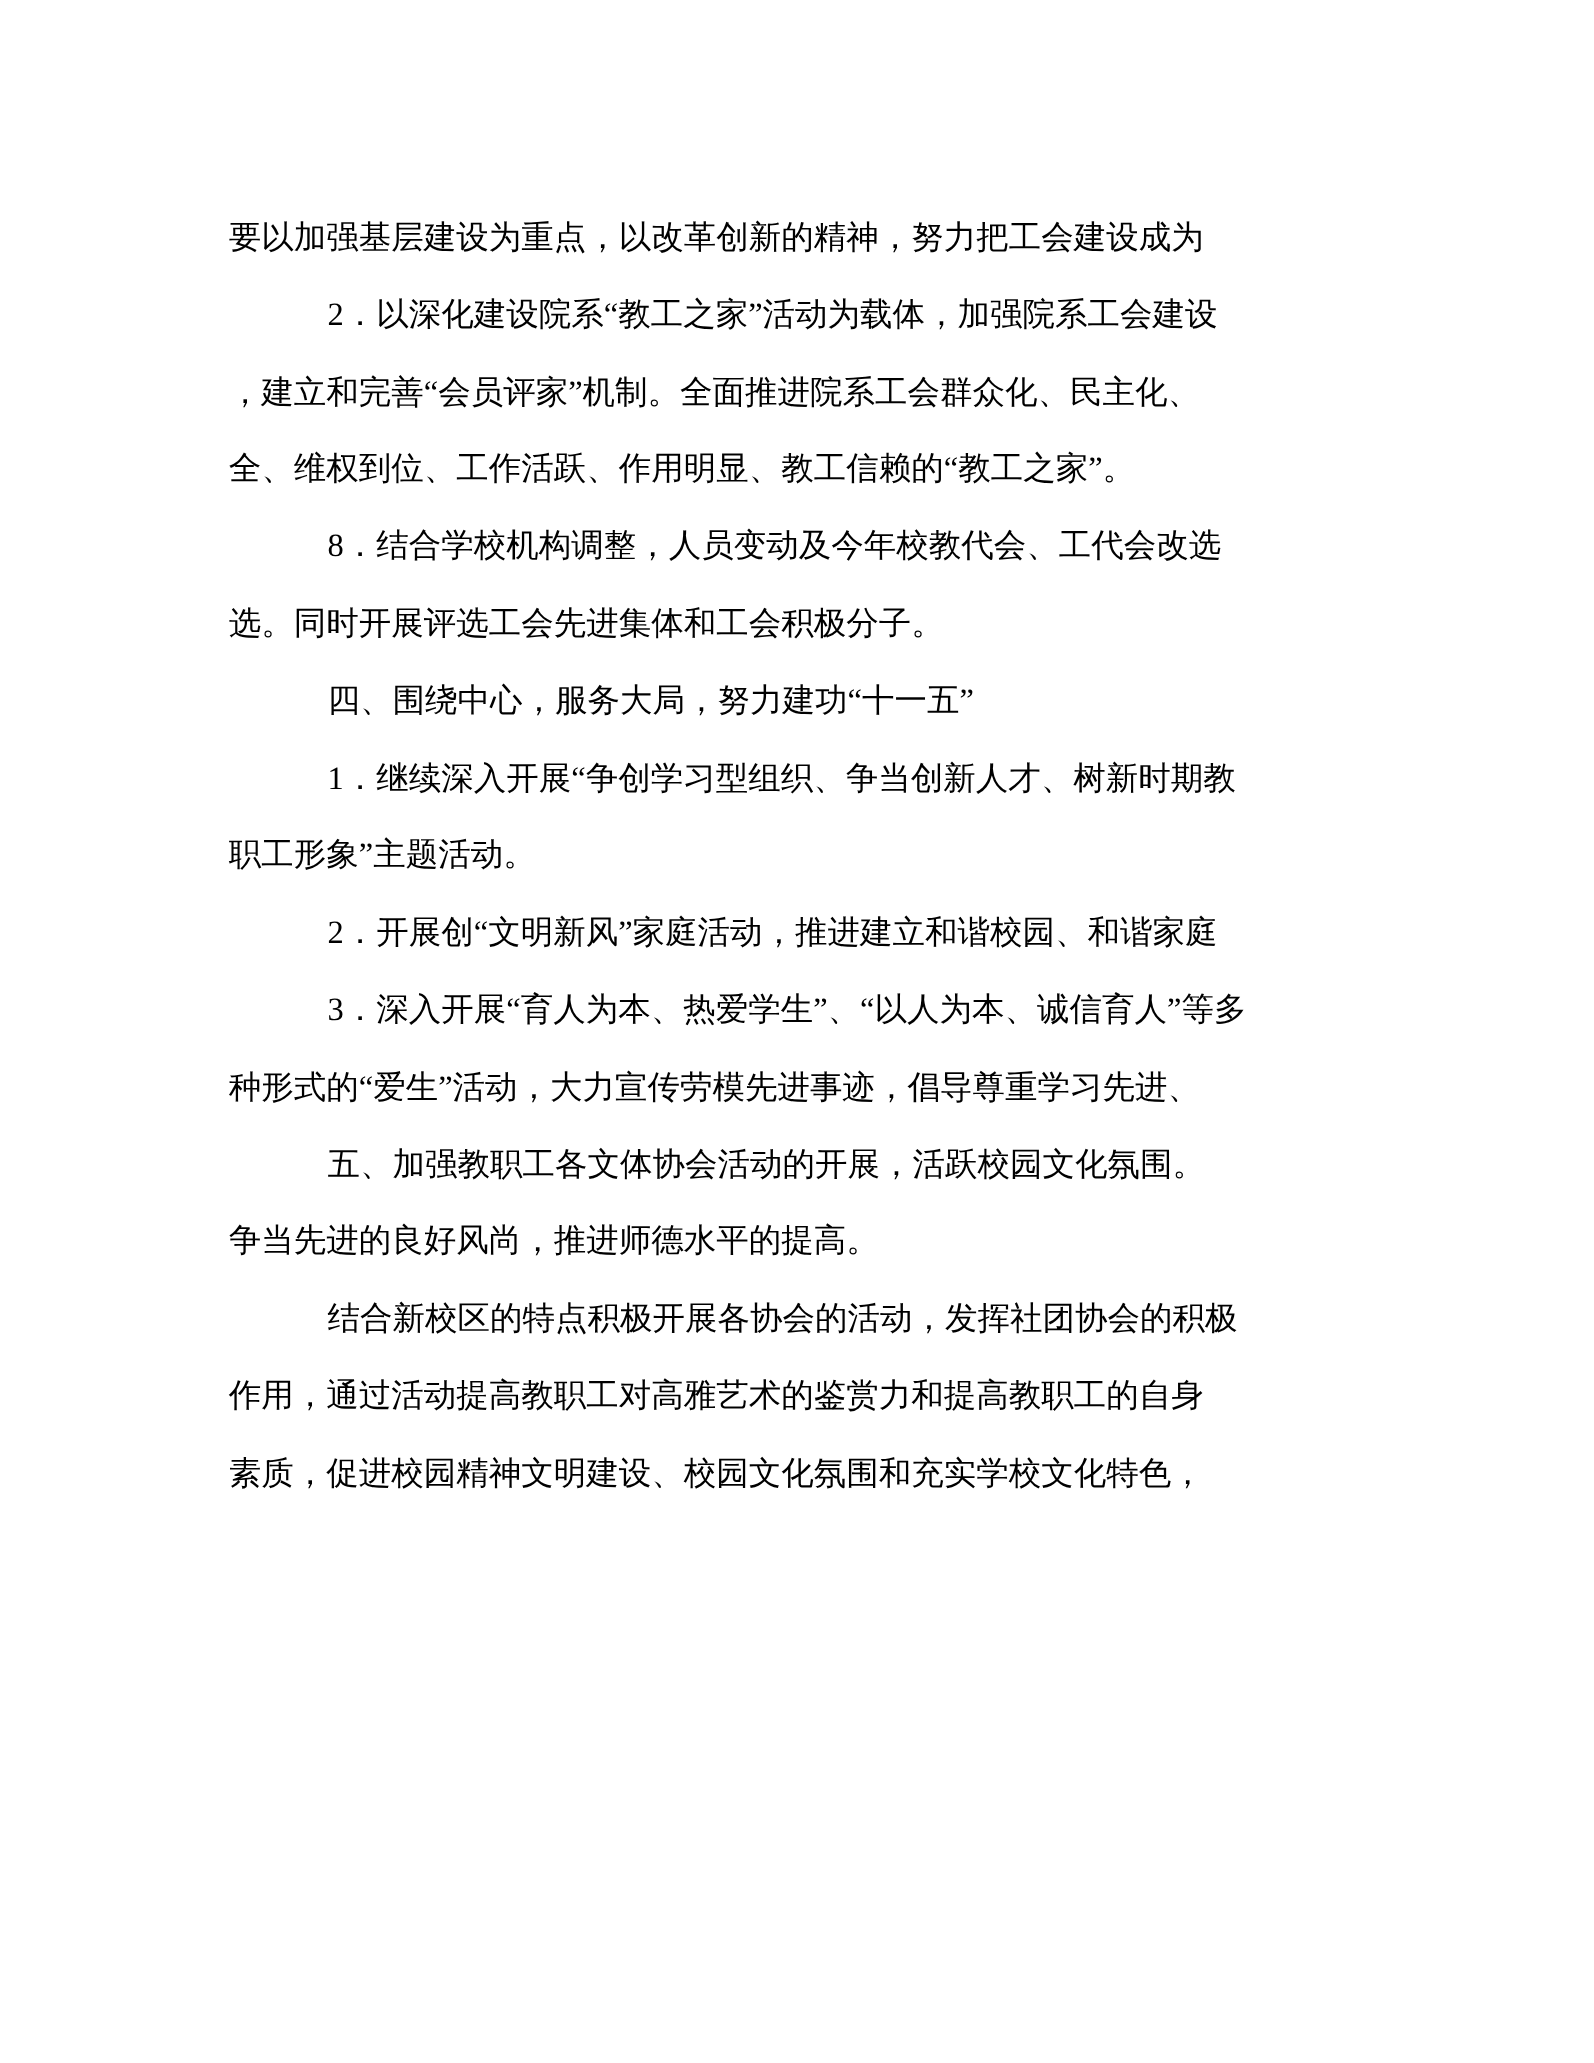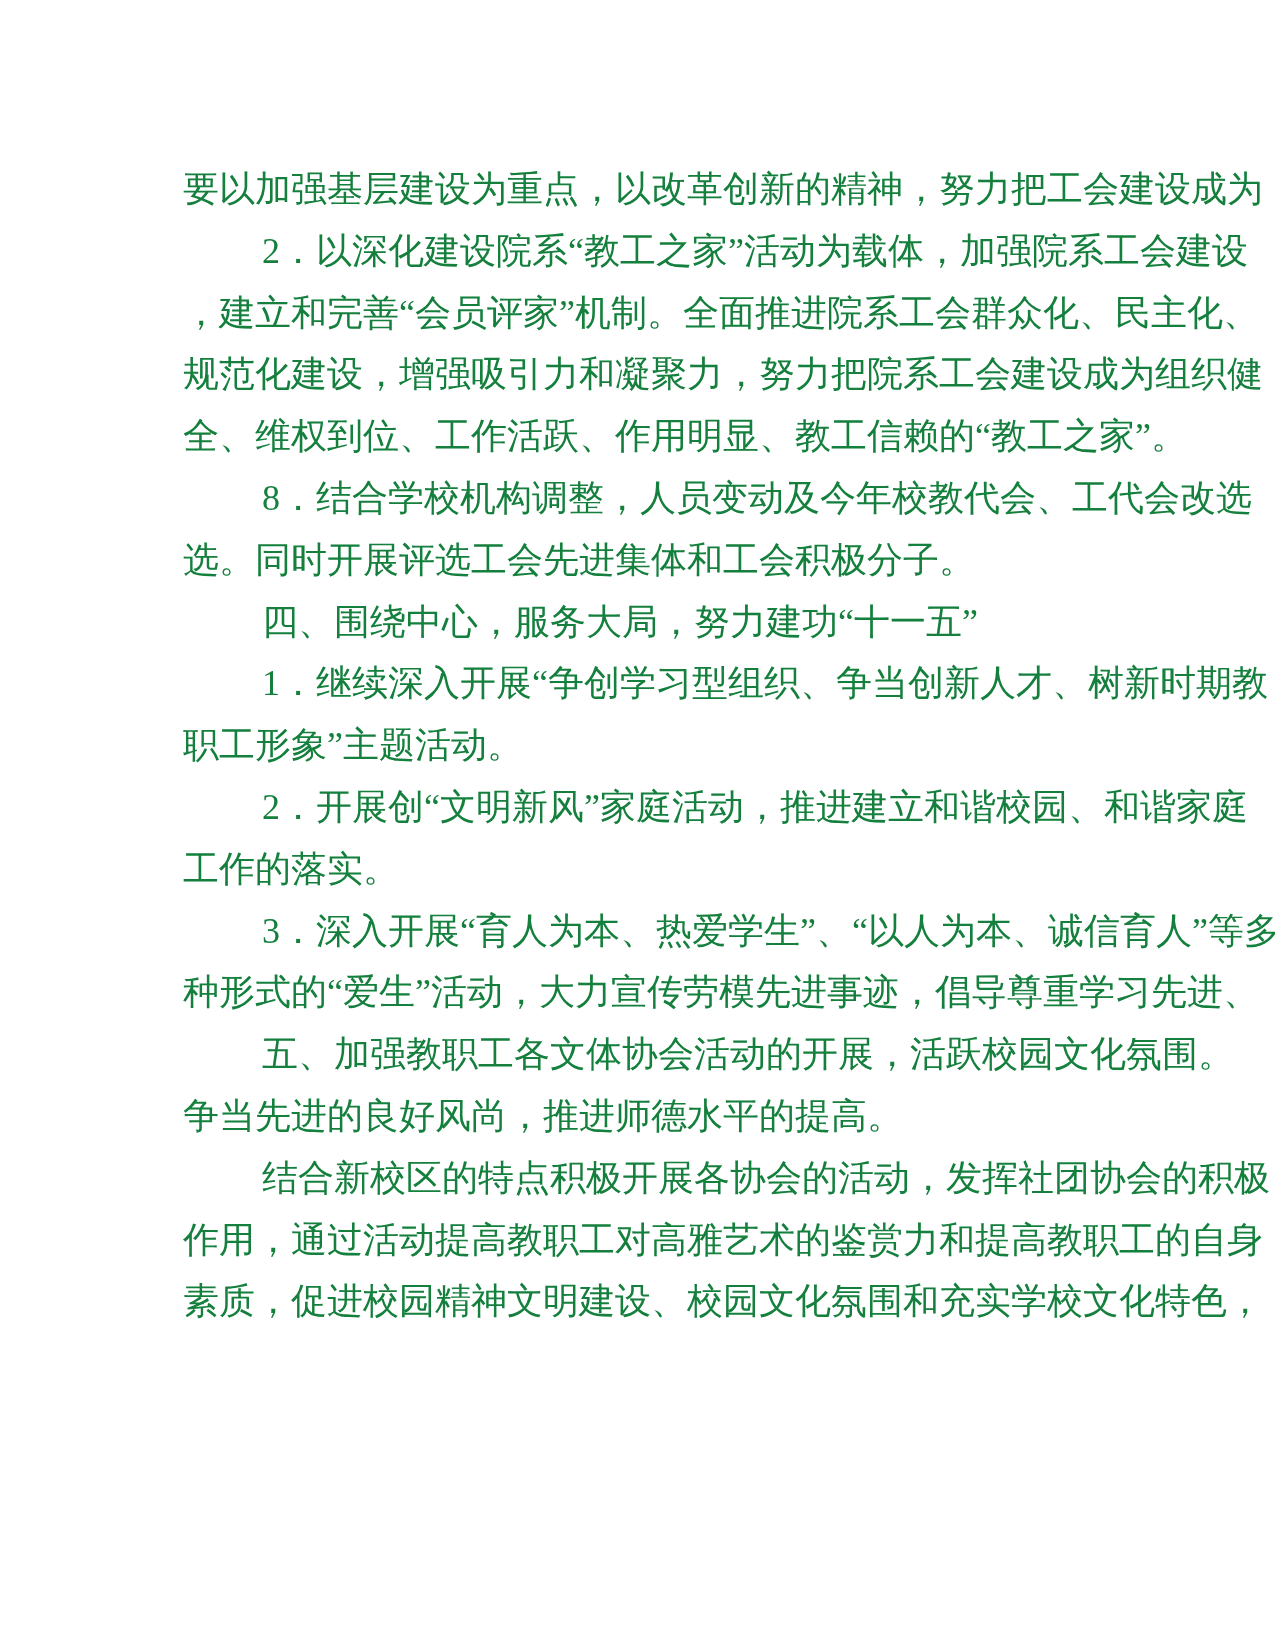--- a/index.html
+++ b/index.html
@@ -14,48 +14,46 @@
     font-family: "Liberation Serif", "DejaVu Serif", serif;
   }
   .doc-page {
     box-sizing: border-box;
     width: 1275px;
     height: 1650px;
     padding: 159px 60px 0 183px;
     background: #ffffff;
   }
   .text-line {
-    font-size: 36px;
+    font-size: 26px;
     line-height: 61.8px;
     height: 61.8px;
-    color: #15803d;
+    color: #000000;
     letter-spacing: 0px;
     white-space: nowrap;
     font-weight: 400;
   }
   .text-line.indent {
     padding-left: 79px;
   }
 </style>
 </head>
 <body>
 
 <div class="doc-page">
   <div class="text-line">要以加强基层建设为重点，以改革创新的精神，努力把工会建设成为</div>
   <div class="text-line indent">2．以深化建设院系“教工之家”活动为载体，加强院系工会建设</div>
   <div class="text-line">，建立和完善“会员评家”机制。全面推进院系工会群众化、民主化、</div>
-  <div class="text-line">规范化建设，增强吸引力和凝聚力，努力把院系工会建设成为组织健</div>
   <div class="text-line">全、维权到位、工作活跃、作用明显、教工信赖的“教工之家”。</div>
   <div class="text-line indent">8．结合学校机构调整，人员变动及今年校教代会、工代会改选</div>
   <div class="text-line">选。同时开展评选工会先进集体和工会积极分子。</div>
   <div class="text-line indent">四、围绕中心，服务大局，努力建功“十一五”</div>
   <div class="text-line indent">1．继续深入开展“争创学习型组织、争当创新人才、树新时期教</div>
   <div class="text-line">职工形象”主题活动。</div>
   <div class="text-line indent">2．开展创“文明新风”家庭活动，推进建立和谐校园、和谐家庭</div>
-  <div class="text-line">工作的落实。</div>
   <div class="text-line indent">3．深入开展“育人为本、热爱学生”、“以人为本、诚信育人”等多</div>
   <div class="text-line">种形式的“爱生”活动，大力宣传劳模先进事迹，倡导尊重学习先进、</div>
   <div class="text-line indent">五、加强教职工各文体协会活动的开展，活跃校园文化氛围。</div>
   <div class="text-line">争当先进的良好风尚，推进师德水平的提高。</div>
   <div class="text-line indent">结合新校区的特点积极开展各协会的活动，发挥社团协会的积极</div>
   <div class="text-line">作用，通过活动提高教职工对高雅艺术的鉴赏力和提高教职工的自身</div>
   <div class="text-line">素质，促进校园精神文明建设、校园文化氛围和充实学校文化特色，</div>
 </div>
 
 </body></html>

